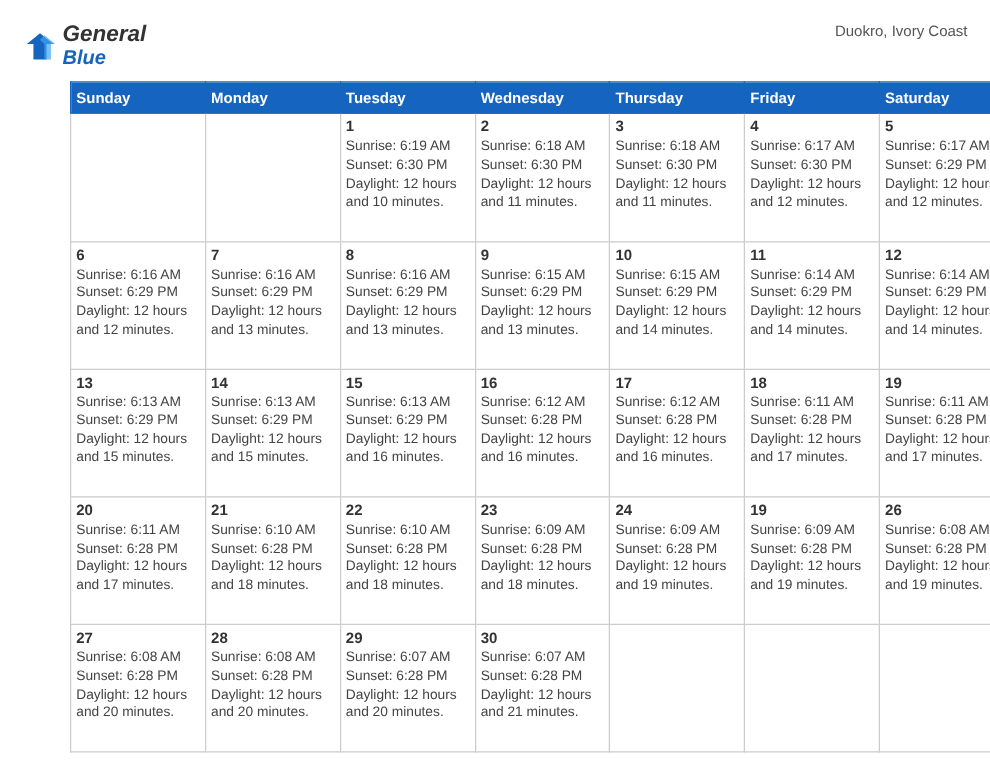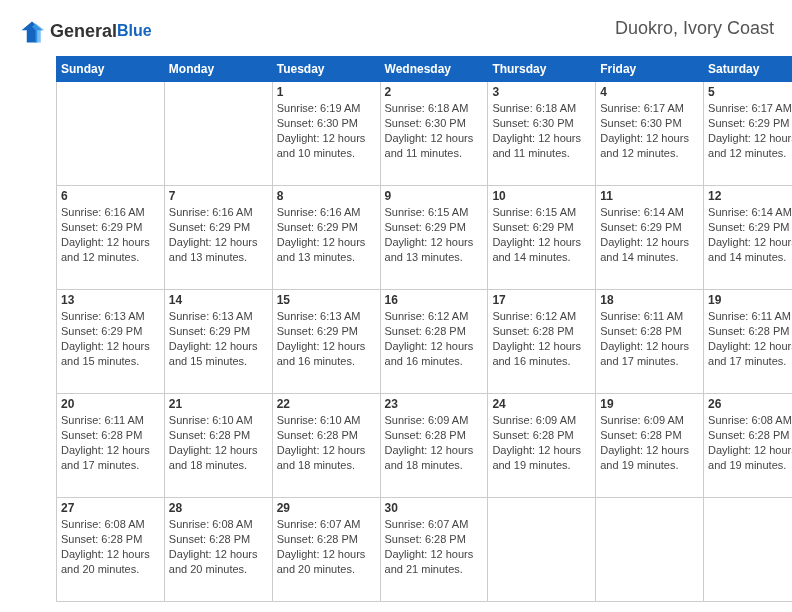--- a/index.html
+++ b/index.html
@@ -23,22 +23,23 @@
       align-items: flex-start;
       margin-bottom: 10px;
     }
     .logo {
       display: flex;
       align-items: center;
       gap: 4px;
     }
     .logo-text {
       display: flex;
-      flex-direction: row;
+      flex-direction: column;
       line-height: 1.1;
+      font-style: italic;
     }
     .logo-general {
       font-size: 18px;
       font-weight: bold;
       color: #333;
     }
     .logo-blue {
       font-size: 16px;
       font-weight: bold;
       color: #1565c0;
@@ -50,21 +51,21 @@
     .title-block {
       text-align: right;
     }
     .month-title {
       font-size: 32px;
       font-weight: bold;
       color: #333;
       line-height: 1.1;
     }
     .location {
-      font-size: 18px;
+      font-size: 12px;
       color: #555;
     }
     .calendar {
       width: 100%;
       border-collapse: collapse;
       flex: 1;
       table-layout: fixed;
       margin-left: 38px;
     }
     .calendar thead th {

